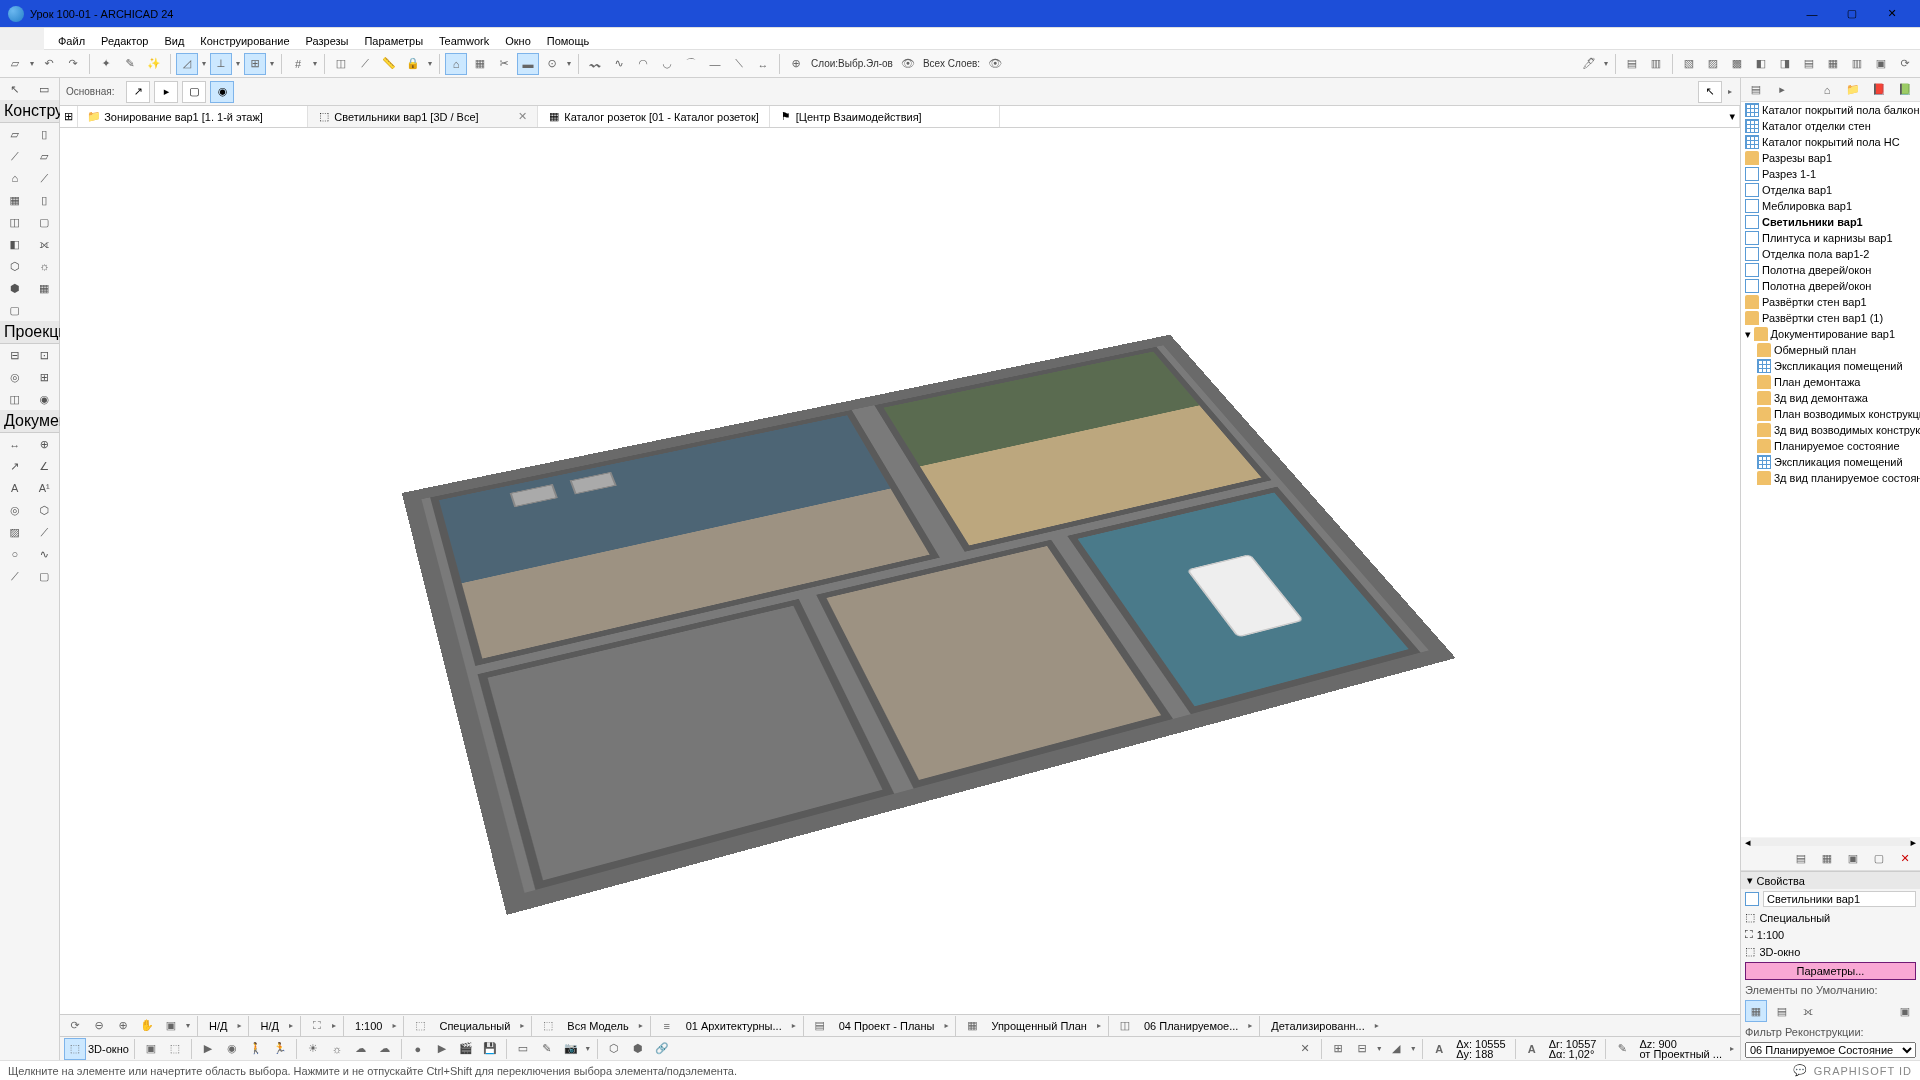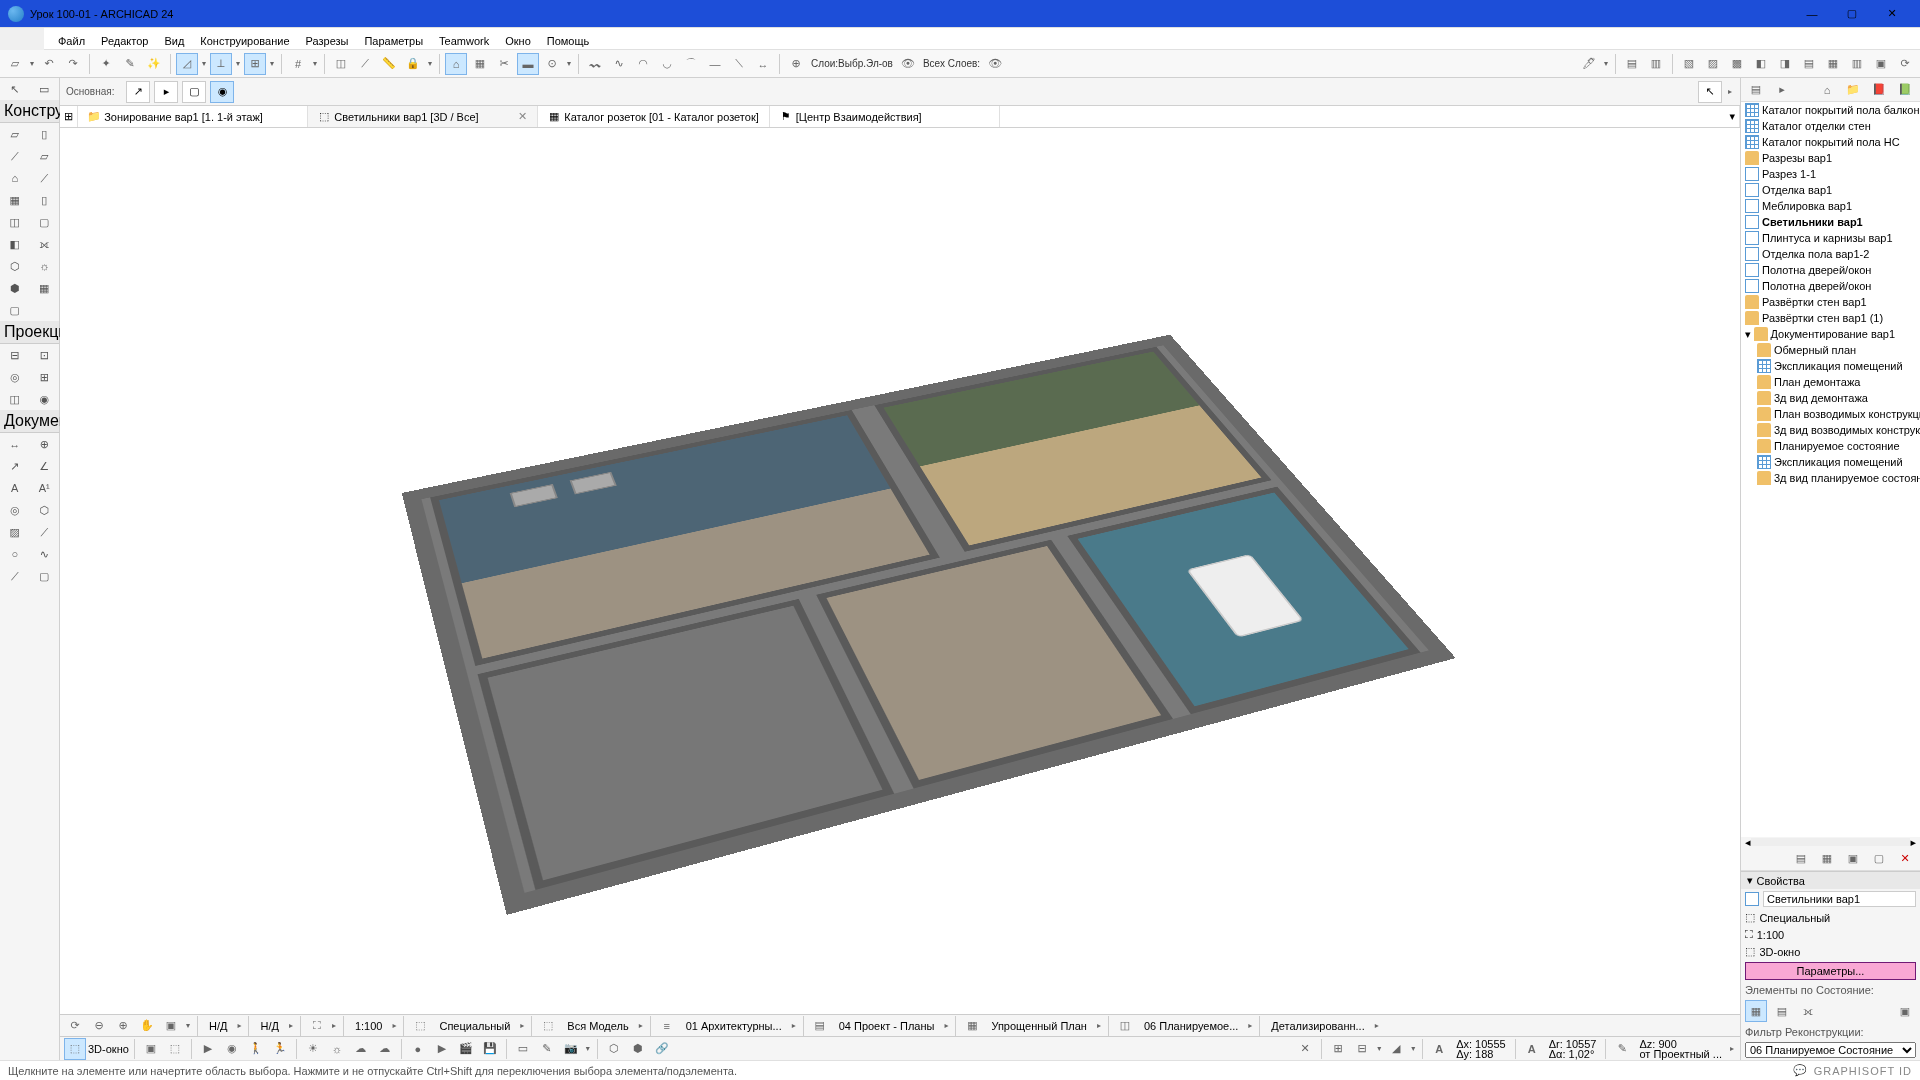--- a/index.html
+++ b/index.html
@@ -570,21 +570,21 @@
           <span>1:100</span>
         </div>
       <div class="prow">
           <span>⬚</span>
           <span>3D-окно</span>
         </div>
       <div class="prow">
           <button class="wide">Параметры...</button>
         </div>
       <div class="prow" style="font-size:10px; color:#555">
-          <span>Элементы по Состояние:</span>
+          <span>Элементы по Умолчанию:</span>
         </div>
       <div class="prow">
         <div class="tbtn active">▦</div>
         <div class="tbtn">▤</div>
         <div class="tbtn">⟗</div>
         <div style="flex:1"></div>
         <div class="tbtn">▣</div>
       </div>
       <div class="prow" style="font-size:10px; color:#555">
           <span>Фильтр Реконструкции:</span>

